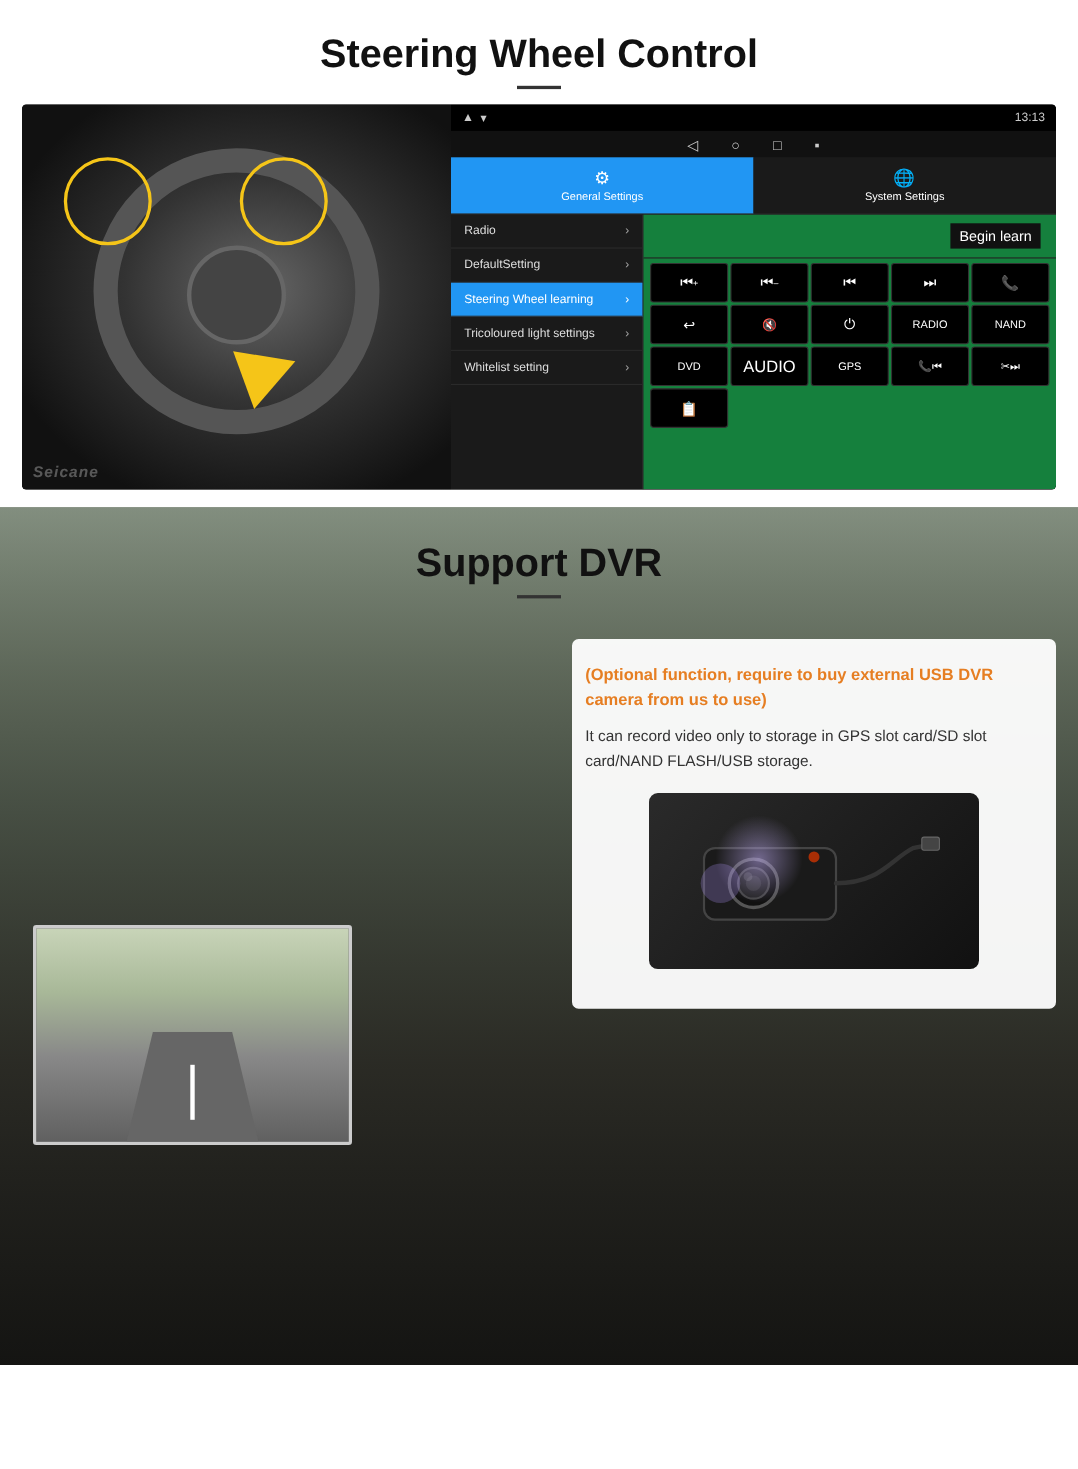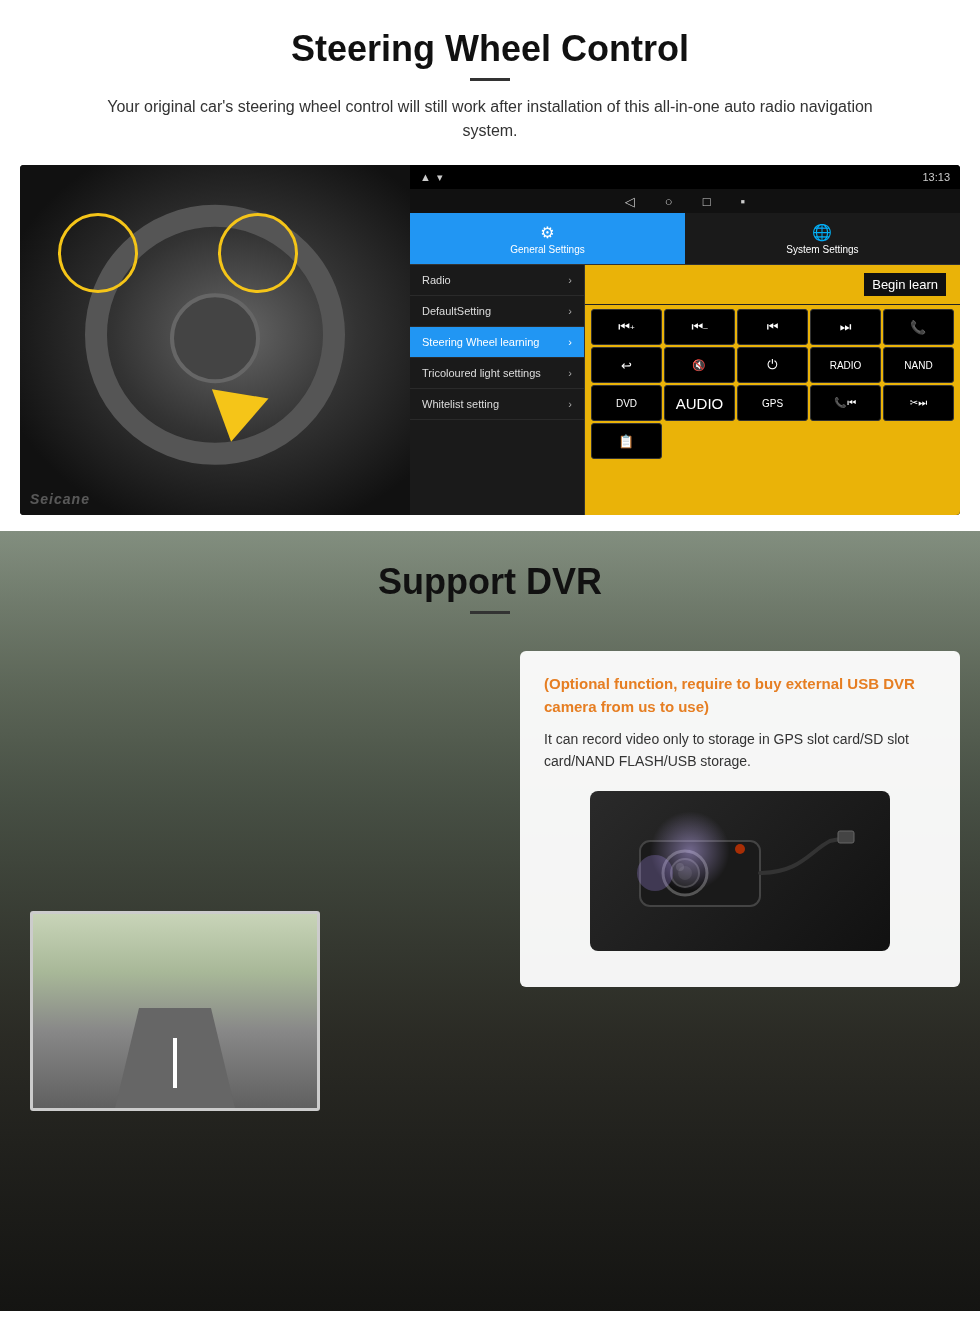--- a/index.html
+++ b/index.html
@@ -218,21 +218,21 @@
     .menu-item.active {
       background: #2196f3;
       color: #fff;
     }
     .menu-item .chevron { color: #aaa; font-size: 11px; }
     .menu-item.active .chevron { color: #fff; }
 
     
     .controls-panel {
       flex: 1;
-      background: #eab308;
+      background: #15803d;
       display: flex;
       flex-direction: column;
     }
     .begin-learn-row {
       display: flex;
       align-items: center;
       justify-content: flex-end;
       padding: 8px 14px;
       border-bottom: 1px solid #222;
     }
@@ -309,21 +309,21 @@
     }
 
     
     .dvr-info-card {
       position: absolute;
       right: 20px;
       top: 120px;
       width: 440px;
       background: rgba(255,255,255,0.95);
       border-radius: 6px;
-      padding: 22px 24px 20px;
+      padding: 22px 12px 20px;
       z-index: 20;
     }
     .dvr-orange-text {
       color: #e67e22;
       font-size: 15px;
       font-weight: bold;
       line-height: 1.5;
       margin-bottom: 10px;
     }
     .dvr-body-text {
@@ -412,21 +412,20 @@
     }
   </style>
 </head>
 <body>
 
 <div>
 
   <div class="section-title-area">
     <h1>Steering Wheel Control</h1>
     <div class="title-divider"></div>
-    <p class="section-subtitle">Your original car's steering wheel control will still work after installation of this all-in-one auto radio navigation system.</p>
   </div>
 
   <div class="demo-panel">
 
     <div class="demo-left">
       <div class="wheel-bg"></div>
       <div class="wheel-circle"></div>
       <div class="wheel-hub"></div>
       <div class="highlight-circle hc-left"></div>
       <div class="highlight-circle hc-right"></div>

